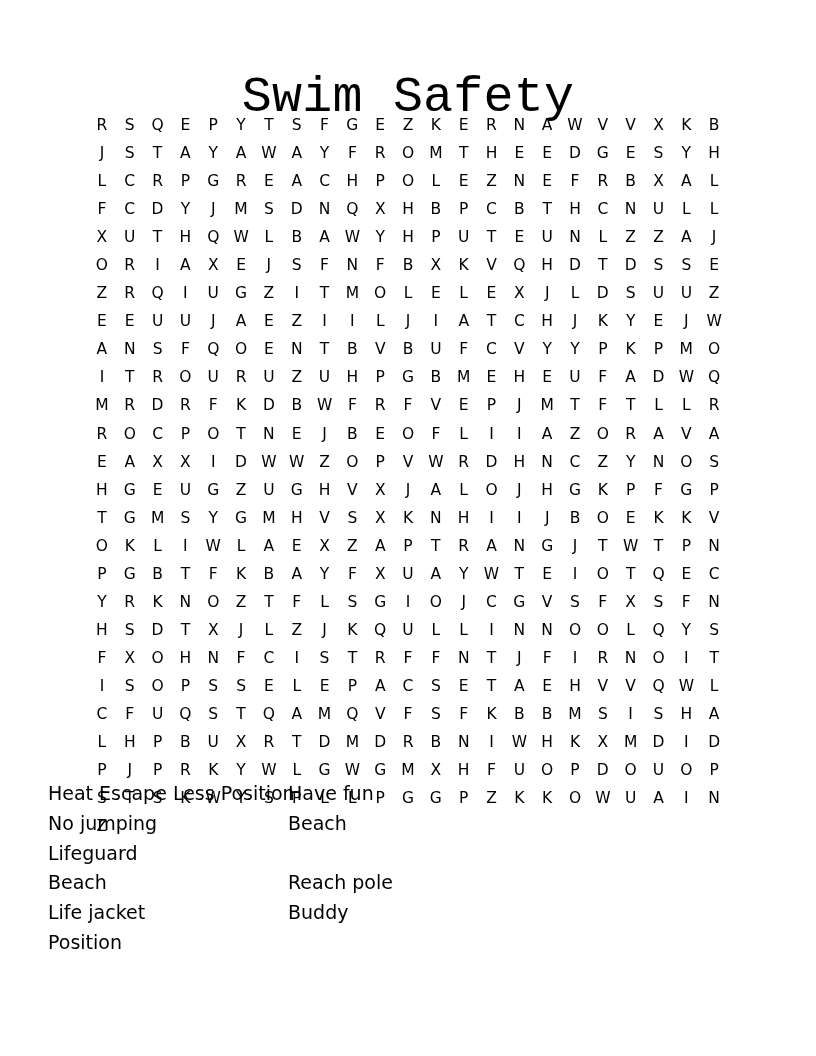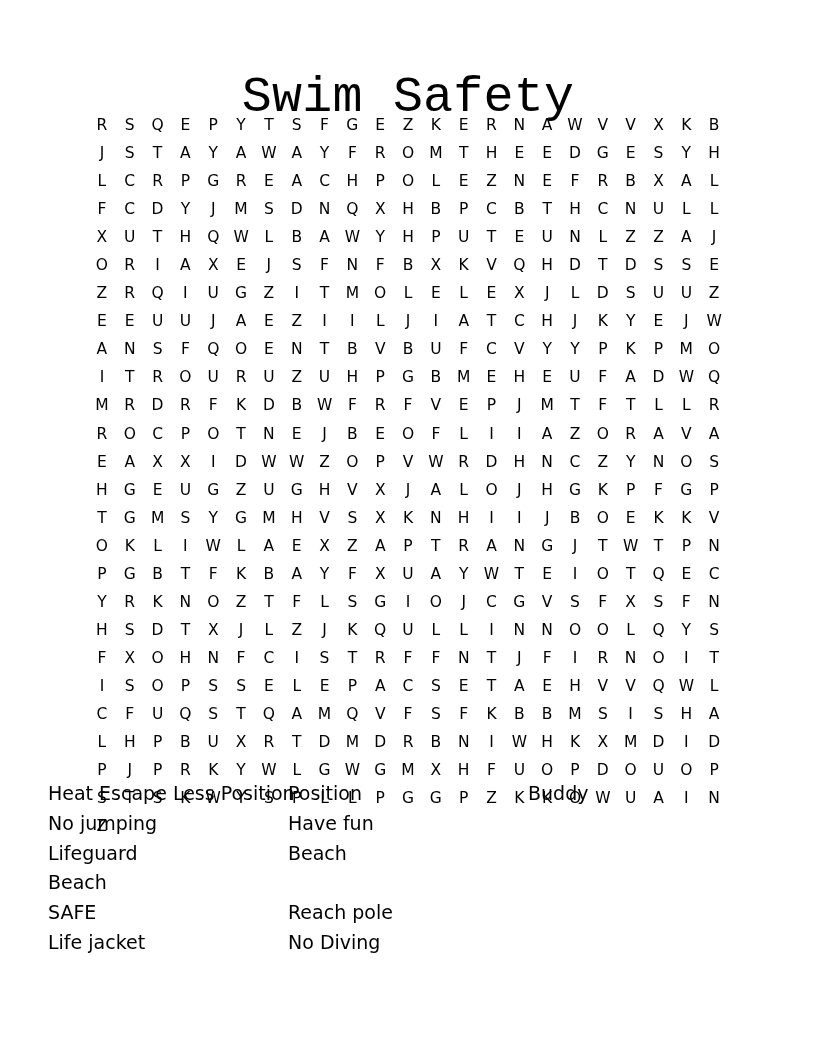--- a/index.html
+++ b/index.html
@@ -660,25 +660,23 @@
       <span class="cell">I</span>
       <span class="cell">N</span>
       <span class="cell">Z</span>
     </div>
 
   <div class="wordlist" id="word-list">
       <div class="word">Heat Escape Less Position</div>
       <div class="word">No jumping</div>
       <div class="word">Lifeguard</div>
       <div class="word">Beach</div>
-      <div class="word">SAFE</div>
       <div class="word">Life jacket</div>
       <div class="word">Position</div>
       <div class="word">Have fun</div>
       <div class="word">Beach</div>
       <div class="word empty"></div>
       <div class="word">Reach pole</div>
-      <div class="word">No Diving</div>
       <div class="word">Buddy</div>
       <div class="word empty"></div>
     </div>
 
 </div>
 
 </body></html>

